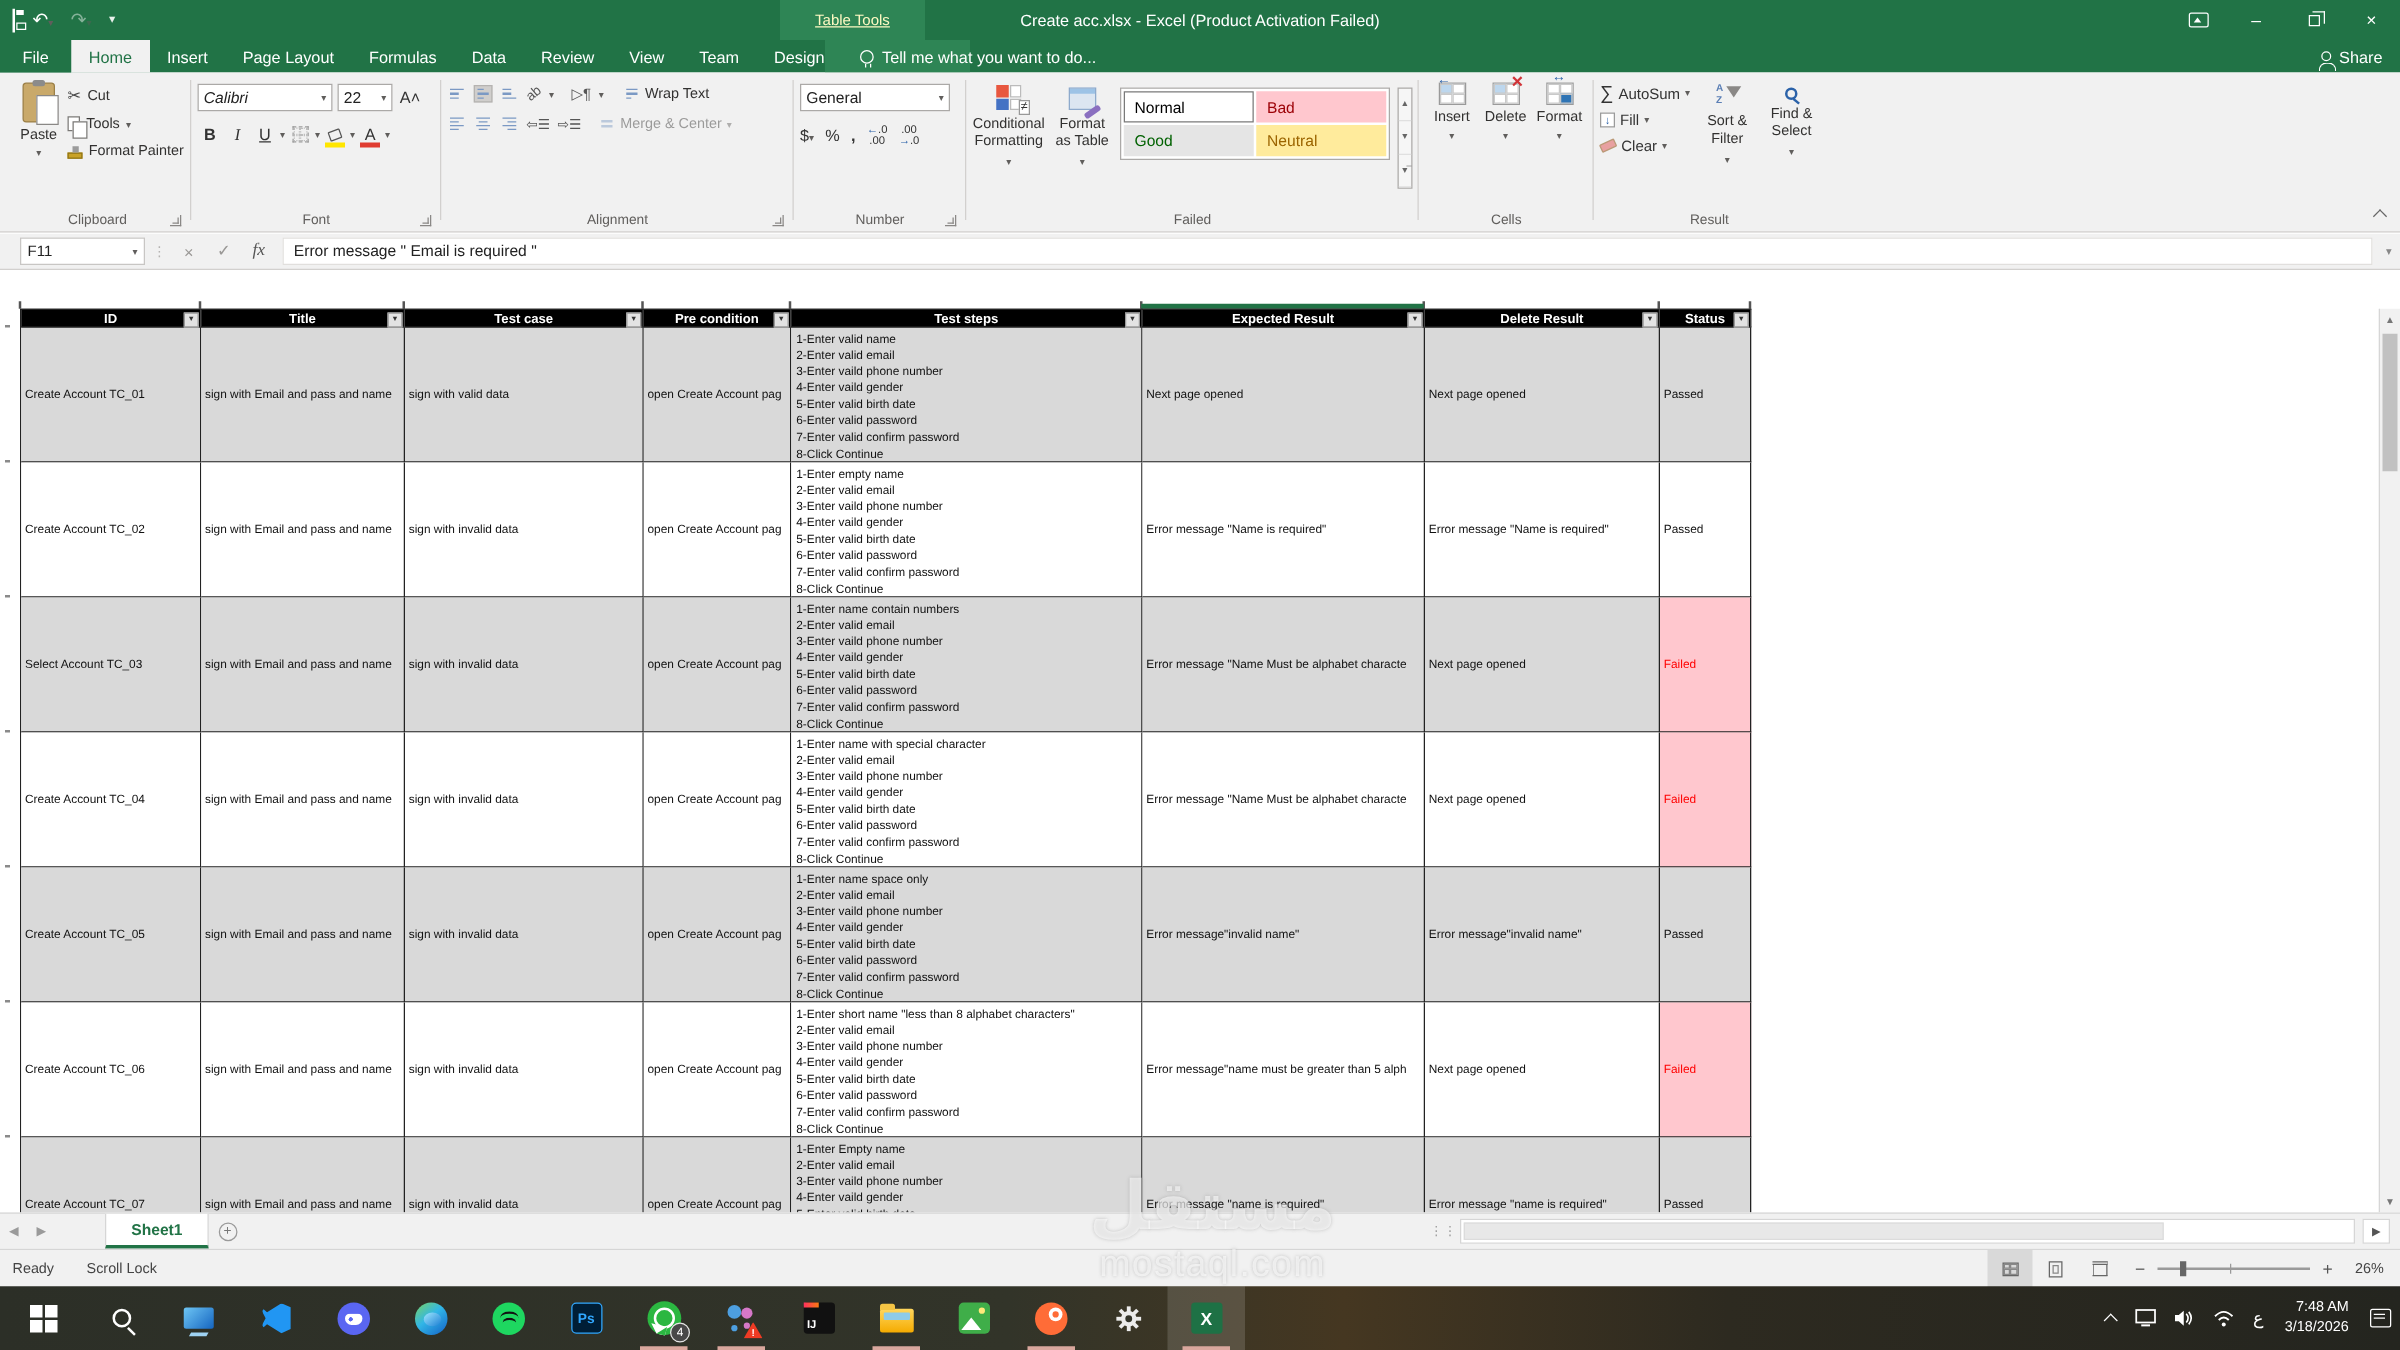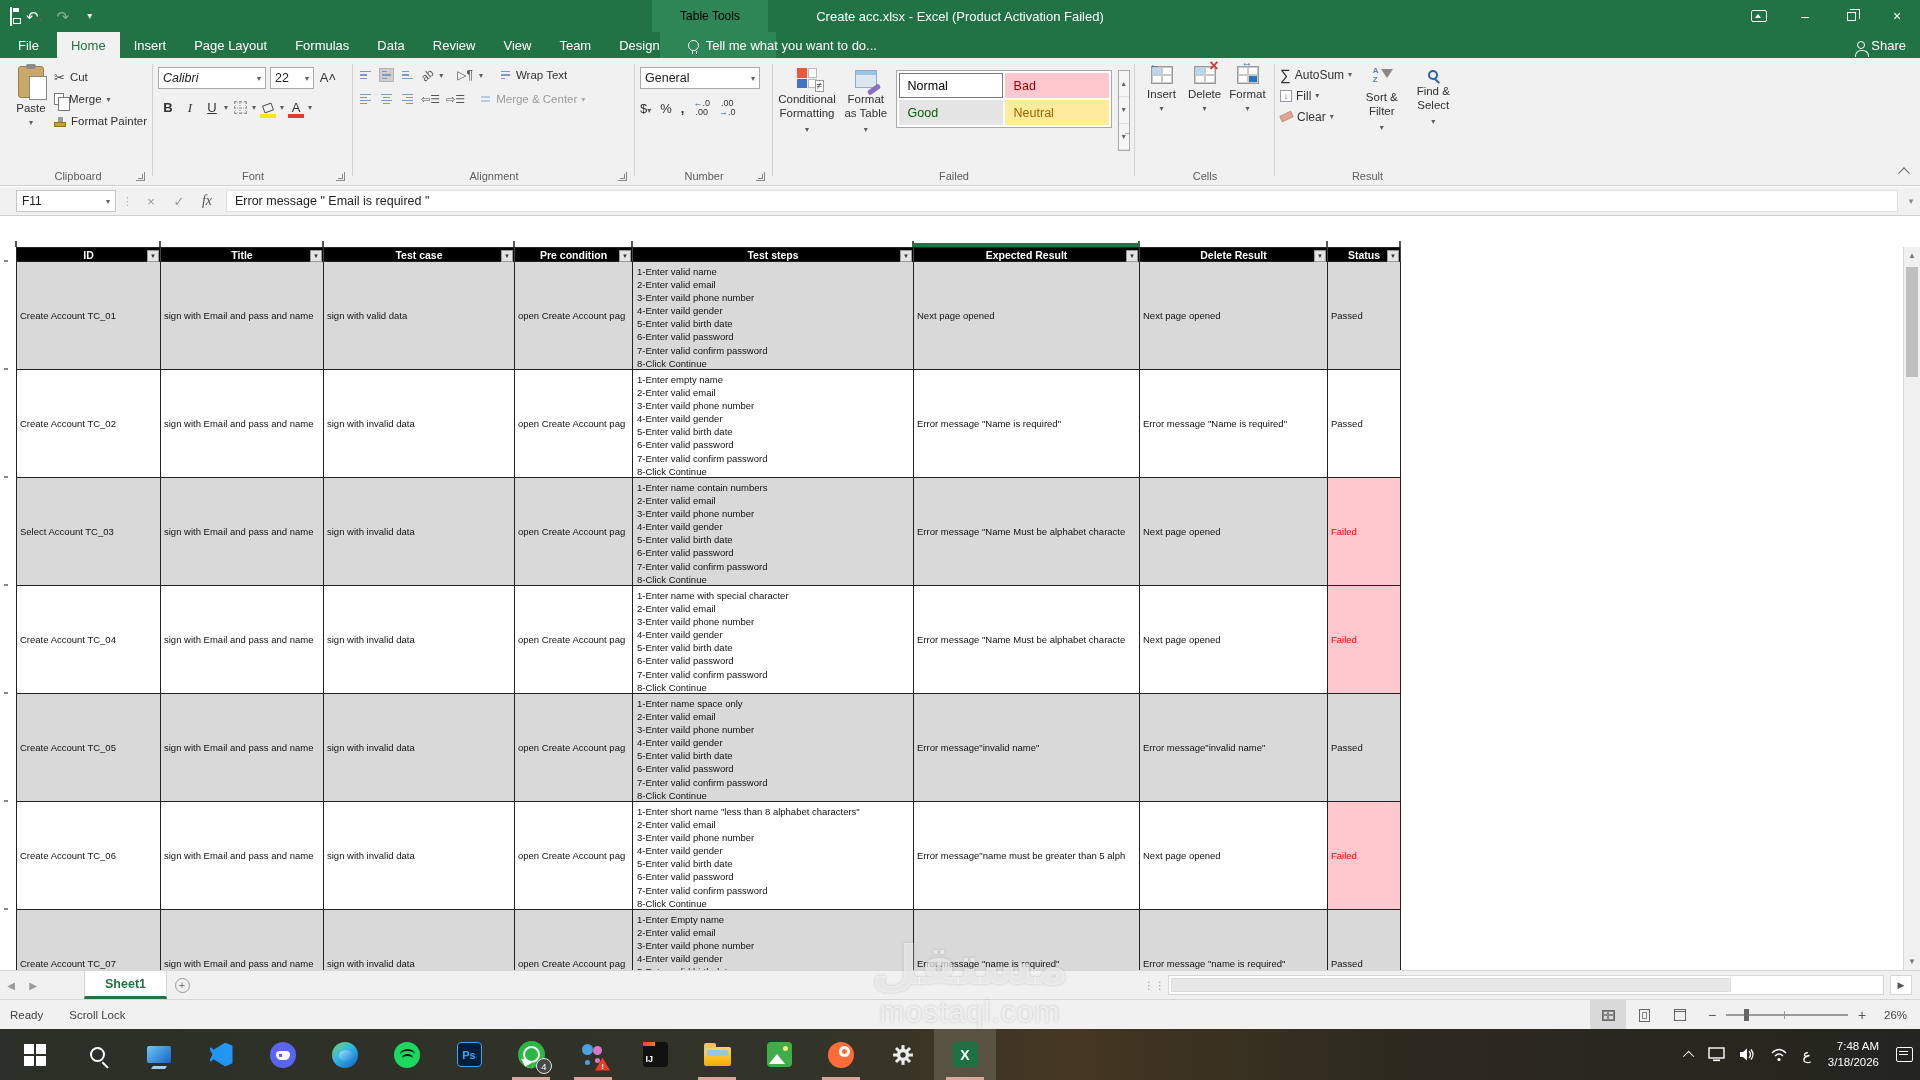--- a/index.html
+++ b/index.html
@@ -9,22 +9,22 @@
 
   
   .titlebar { position:absolute; top:0; left:0; width:1920px; height:32px; background:#217346; }
   .qat { position:absolute; left:10px; top:0; height:32px; display:flex; align-items:center; gap:14px; }
   .qat .qbtn { color:#fff; font-size:15px; line-height:1; cursor:default; }
   .icon-save { width:13px; height:13px; border:1.5px solid #fff; position:relative; background:#217346; }
   .icon-save:before { content:''; position:absolute; top:0; left:2px; width:6px; height:4px; background:#fff; }
   .icon-save:after { content:''; position:absolute; bottom:1px; left:2px; width:6px; height:4px; border:1px solid #fff; }
   .qat .dim { opacity:.45; }
   .qat .mini-sep { color:#fff; font-size:10px; opacity:.9; }
-  .ctx-titlepanel { position:absolute; left:652px; top:0; width:116px; height:32px; background:#2e8555; color:#000000;
-      font-size:12px; display:flex; align-items:center; justify-content:center; }
+  .ctx-titlepanel { position:absolute; left:624px; top:0; width:116px; height:32px; background:#2e8555; color:#fef9c3;
+      font-size:12px; display:flex; align-items:center; justify-content:center;text-decoration:underline; }
   .win-title { position:absolute; left:50%; transform:translateX(-50%); top:0; height:32px; display:flex;
       align-items:center; color:#fff; font-size:13px; white-space:nowrap; }
   .win-controls { position:absolute; right:0; top:0; height:32px; display:flex; align-items:stretch; }
   .win-btn { width:46px; display:flex; align-items:center; justify-content:center; color:#fff; font-size:14px; }
   .ribbonopts { width:16px; height:12px; border:1.2px solid #fff; border-radius:2px; position:relative; }
   .ribbonopts:before { content:''; position:absolute; left:3px; top:3px; border-left:3px solid transparent; border-right:3px solid transparent; border-bottom:4px solid #fff; }
   .restore-glyph { width:9px; height:9px; border:1.2px solid #fff; position:relative; }
   .restore-glyph:before { content:''; position:absolute; left:2px; top:-4px; width:9px; height:9px; border:1.2px solid #fff; border-bottom:none; border-left:none; }
 
   
@@ -312,21 +312,21 @@
           <span class="rlabel">Paste</span>
             <span class="dd">▾</span>
         </div>
         <div style="display:flex; flex-direction:column; padding-top:8px;">
           <div class="smallrow">
               <span class="cut-ic">✂</span>
               <span class="rlabel">Cut</span>
             </div>
           <div class="smallrow">
               <span class="copy-ic"></span>
-              <span class="rlabel">Merge</span>
+              <span class="rlabel">Tools</span>
               <span class="dd">▾</span>
             </div>
           <div class="smallrow">
               <span class="fp-ic"></span>
               <span class="rlabel">Format Painter</span>
             </div>
         </div>
       </div>
       <div class="glabel">Clipboard</div>
       <div class="launcher"></div>

